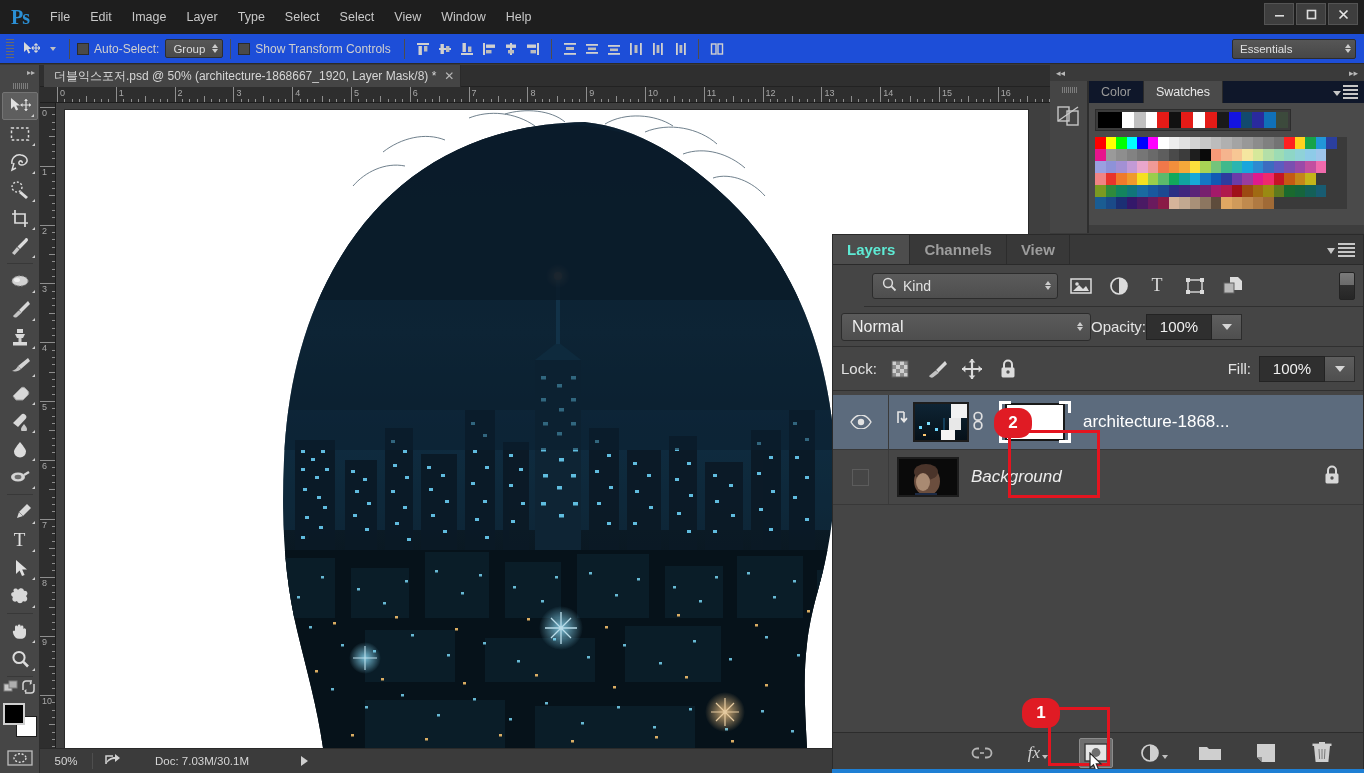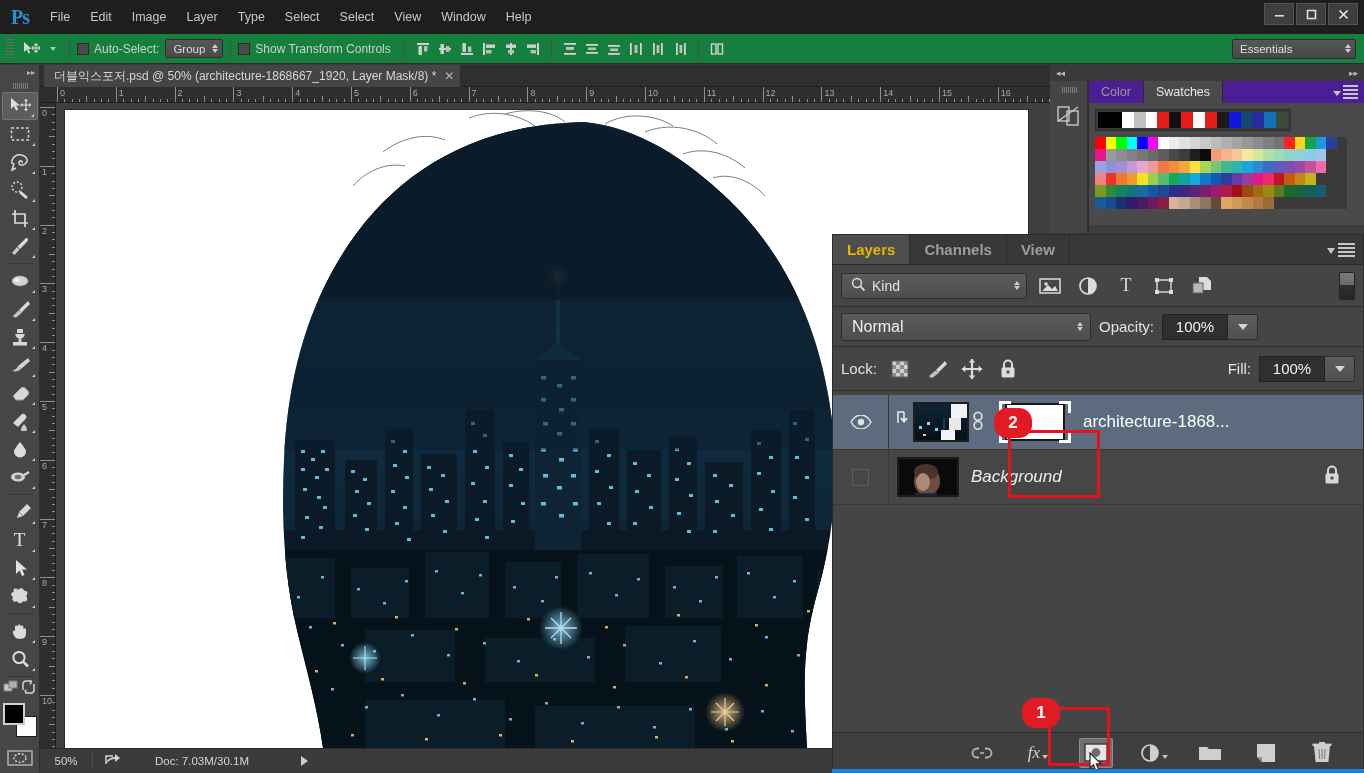--- a/index.html
+++ b/index.html
@@ -12,21 +12,21 @@
   #ps-logo{ width:40px; text-align:center; color:#2b8fd4; font-size:20px; font-weight:bold;
     font-family:"Liberation Serif", serif; letter-spacing:-1px; }
   #menubar{ display:flex; align-items:center; height:34px; }
   .menu-item{ padding:0 10px; height:34px; line-height:34px; color:#c8c8c8; font-size:12.5px; cursor:default; }
   #winctl{ position:absolute; right:6px; top:3px; display:flex; gap:2px; }
   .wbtn{ width:30px; height:22px; background:#3e3e3e; border:1px solid #545454;
     color:#d8d8d8; font-size:11px; display:flex; align-items:center; justify-content:center; }
 
   
   #optionsbar{ position:absolute; left:0; top:34px; width:1364px; height:30px;
-    background:#15803d; border-bottom:1px solid #2a2a2a; display:flex; align-items:center; }
+    background:#1d4ed8; border-bottom:1px solid #2a2a2a; display:flex; align-items:center; }
   .opt-grip{ width:8px; height:20px; margin:0 4px 0 6px;
     background:repeating-linear-gradient(to bottom,#6a6a6a 0 1px,transparent 1px 3px); }
   .tool-icon-lg{ width:26px; height:22px; display:flex; align-items:center; justify-content:center;
     color:#d4d4d4; font-size:13px; }
   .tri-dn{ width:0;height:0;border-left:3.5px solid transparent;border-right:3.5px solid transparent;
     border-top:4px solid #c0c0c0; margin:0 6px; }
   .vsep{ width:1px; height:20px; background:#2c2c2c; margin:0 7px;
     border-right:1px solid #4d4d4d; }
   .chk{ width:12px; height:12px; background:#4a4a4a; border:1px solid #2b2b2b; margin-right:5px; }
   .opt-label{ color:#cfcfcf; font-size:12px; margin-right:6px; white-space:nowrap; }
@@ -95,54 +95,54 @@
   #dock-head{ height:16px; background:#3a3a3a; display:flex; align-items:center;
     justify-content:space-between; padding:0 6px; color:#b9b9b9; font-size:9px; }
   #dock-body{ display:flex; }
   #icondock{ width:38px; background:#454545; border-right:1px solid #2e2e2e; height:152px; }
   #icondock .igrip{ height:12px; margin:3px auto 0; width:16px;
     background:repeating-linear-gradient(to right,#7d7d7d 0 1px,transparent 1px 2px);
     background-size:2px 6px; background-repeat:repeat-x; background-position:center; }
   .dock-ico{ width:34px; height:34px; margin:3px auto; display:flex; align-items:center;
     justify-content:center; color:#c9c9c9; }
   #swpanel{ width:276px; background:#3d3d3d; border-left:1px solid #2e2e2e; }
-  #swtabs{ height:22px; background:#4c1d95; display:flex; align-items:stretch; position:relative; }
+  #swtabs{ height:22px; background:#0f172a; display:flex; align-items:stretch; position:relative; }
   .swtab{ padding:0 12px; display:flex; align-items:center; font-size:12.5px; color:#9a9a9a;
     border-right:1px solid #2a2a2a; }
   .swtab.active{ background:#4a4a4a; color:#e8e8e8; }
   #swmenu{ position:absolute; right:6px; top:4px; display:flex; align-items:center; gap:2px; }
   #swbody{ background:#4a4a4a; padding:6px; height:122px; }
   #swtop{ background:#3b3b3b; border:1px solid #2c2c2c; padding:2px; display:flex; width:196px; }
   #swtop div{ width:12px; height:16px; }
   #swgrid{ margin-top:6px; display:grid; grid-template-columns:repeat(24,10.5px); gap:0; }
   #swgrid div{ width:10.5px; height:12px; }
 
   
   #layers{ position:absolute; left:832px; top:234px; width:532px; height:539px;
     background:#454545; border:1px solid #2a2a2a; }
   #ltabs{ height:30px; background:#383838; display:flex; align-items:stretch; position:relative;
     border-bottom:1px solid #2a2a2a; }
   .ltab{ padding:0 14px; display:flex; align-items:center; font-size:15px; color:#9d9d9d;
     font-weight:bold; border-right:1px solid #2c2c2c; }
-  .ltab.active{ background:#4d4d4d; color:#eab308; }
+  .ltab.active{ background:#4d4d4d; color:#5eead4; }
   #lmenu{ position:absolute; right:8px; top:8px; display:flex; align-items:center; gap:3px; }
   .hamb{ width:15px; }
   .hamb i{ display:block; height:2px; background:#c6c6c6; margin-bottom:2px; }
 
   #lfilter{ height:42px; display:flex; align-items:center; padding:0 8px;
-    border-bottom:1px solid #303030; background:#454545; gap:8px; }
+    border-bottom:1px solid #303030; background:#454545; gap:8px;margin-left:31px; }
   #kindsel{ width:186px; height:26px; background:linear-gradient(#5b5b5b,#4e4e4e);
     border:1px solid #2c2c2c; border-radius:3px; display:flex; align-items:center;
     padding:0 6px 0 9px; justify-content:space-between; color:#e2e2e2; font-size:14px; }
   .fico{ width:30px; height:26px; display:flex; align-items:center; justify-content:center; color:#dcdcdc; }
   #filtertoggle{ width:16px; height:28px; margin-left:auto;
     background:linear-gradient(#7a7a7a,#6b6b6b 45%,#303030 46%,#262626);
     border:1px solid #232323; border-radius:2px; }
 
-  #lblend{ height:40px; display:flex; align-items:center; padding:0 8px; gap:8px;
+  #lblend{ height:40px; display:flex; align-items:center; padding:0 8px; gap:0;
     border-bottom:1px solid #303030; }
   #blendsel{ width:250px; height:28px; background:linear-gradient(#5b5b5b,#4e4e4e);
     border:1px solid #2c2c2c; border-radius:3px; display:flex; align-items:center;
     padding:0 7px 0 10px; justify-content:space-between; color:#efefef; font-size:16px; }
   .numlbl{ color:#e3e3e3; font-size:15px; }
   .numbox{ height:26px; min-width:66px; background:#2f2f2f; border:1px solid #232323;
     color:#f0f0f0; font-size:15px; display:flex; align-items:center; justify-content:center; }
   .numdrop{ width:30px; height:26px; background:linear-gradient(#5e5e5e,#4f4f4f);
     border:1px solid #2c2c2c; border-left:none; display:flex; align-items:center; justify-content:center; }
 

